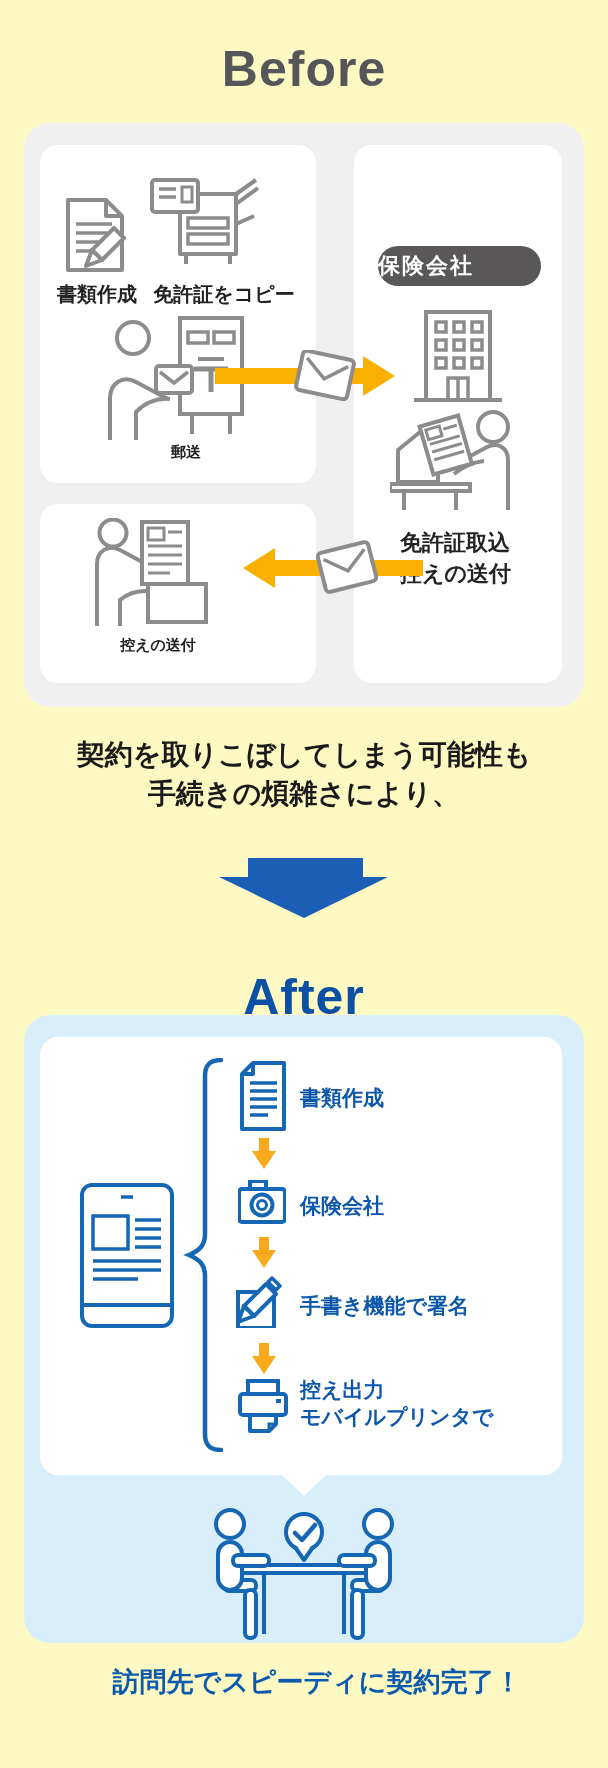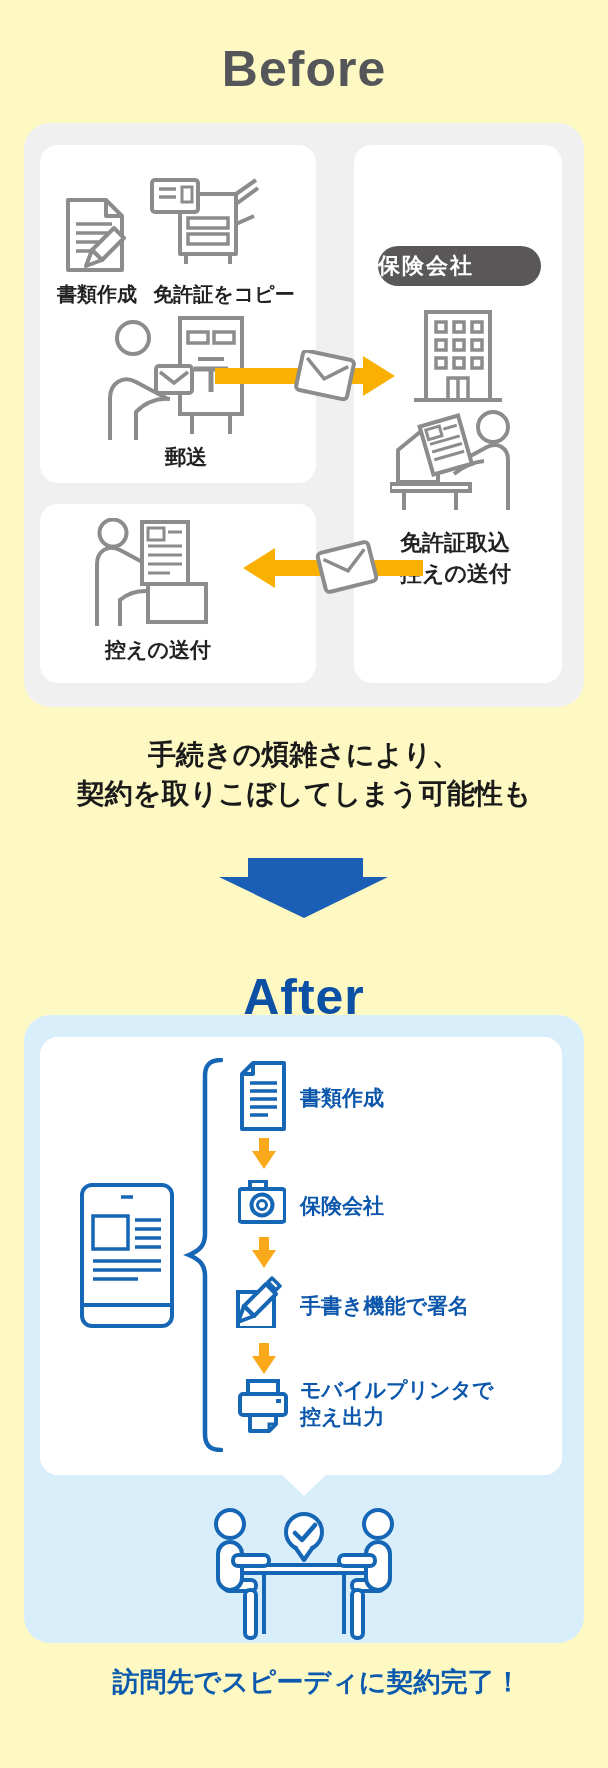--- a/index.html
+++ b/index.html
@@ -14,21 +14,21 @@
   .bluebox{left:24px;top:1015px;width:560px;height:628px;background:#D9EEFB;border-radius:26px;}
   .card{background:#ffffff;border-radius:18px;}
   #card-agent-top{left:40px;top:145px;width:276px;height:338px;}
   #card-agent-bottom{left:40px;top:504px;width:276px;height:179px;}
   #card-insurer{left:354px;top:145px;width:208px;height:538px;}
   #card-after{left:40px;top:1037px;width:522px;height:438px;}
   #card-after-notch{left:281px;top:1474px;width:0;height:0;
      border-left:23px solid transparent;border-right:23px solid transparent;border-top:22px solid #ffffff;}
   .lbl{font-weight:bold;color:#222222;}
   .lbl20{font-size:20px;}
-  .lbl21{font-size:21px;}
+  .lbl21{font-size:15px;}
   #insurer-badge{left:378px;top:246px;width:163px;height:40px;background:#595757;border-radius:20px;
      color:#ffffff;font-size:22px;font-weight:bold;text-align:left;line-height:40px;letter-spacing:2px;}
   #insurer-steps{left:400px;top:527px;font-size:22px;font-weight:bold;color:#222;line-height:31px;}
   #middle-caption{top:735px;left:0;width:608px;text-align:center;font-size:28px;font-weight:bold;
      color:#1A1A1A;line-height:39px;}
   .after-step-label{color:#0C57AC;font-size:21px;font-weight:bold;line-height:27px;}
   #footer-message{top:1664px;left:13px;width:608px;text-align:center;font-size:27px;font-weight:bold;color:#0C5AAD;}
   svg{display:block;}
 </style>
 </head>
@@ -191,22 +191,22 @@
   <svg class="abs" style="left:243px;top:540px" width="180" height="56" viewBox="0 0 180 56">
     <rect x="28" y="20" width="152" height="16" fill="#F9B000"></rect>
     <polygon points="32,8 0,28 32,48" fill="#F9B000"></polygon>
     <g transform="translate(78,3) rotate(-14 26 24)">
       <rect x="0" y="4" width="52" height="40" rx="4" fill="#fff" stroke="#8C8C8C" stroke-width="4"></rect>
       <polyline points="5,11 26,28 47,11" fill="none" stroke="#8C8C8C" stroke-width="3.5"></polyline>
     </g>
   </svg>
 
   <div id="middle-caption" class="abs">
+    <div>契約を取りこぼしてしまう可能性も</div>
     <div>手続きの煩雑さにより、</div>
-    <div>契約を取りこぼしてしまう可能性も</div>
   </div>
 
   <svg class="abs" style="left:219px;top:858px" width="170" height="62" viewBox="0 0 170 62">
     <polygon points="29,0 144,0 144,19 169,19 85,60 0,19 29,19" fill="#1A5EB5"></polygon>
   </svg>
 
   <div id="after-title" class="abs section-title">After</div>
 
   <div class="abs bluebox"></div>
   <div id="card-after" class="abs card"></div>
@@ -279,22 +279,22 @@
   </svg>
 
   <svg class="abs" style="left:238px;top:1379px" width="50" height="54" viewBox="0 0 50 54">
     <rect x="10" y="2" width="30" height="13" fill="#fff" stroke="#1566B5" stroke-width="4"></rect>
     <rect x="2" y="15" width="46" height="21" rx="3" fill="#fff" stroke="#1566B5" stroke-width="4"></rect>
     <rect x="38" y="20" width="5" height="4" fill="#1566B5"></rect>
     <path d="M12,36 H38 V45 L31,52 H12 Z" fill="#fff" stroke="#1566B5" stroke-width="4" stroke-linejoin="round"></path>
     <polyline points="31,52 31,45 38,45" fill="none" stroke="#1566B5" stroke-width="3"></polyline>
   </svg>
   <div class="abs after-step-label" style="left:300px;top:1376px">
+    <div>控え出力</div>
     <div>モバイルプリンタで</div>
-    <div>控え出力</div>
   </div>
 
   <svg class="abs" style="left:179px;top:1506px" width="250" height="138" viewBox="0 0 250 138">
     <g stroke="#1566B5" stroke-width="4">
         <path d="M85,67 V128"></path>
         <path d="M165,67 V128"></path>
       </g>
     <rect x="60" y="59" width="130" height="8" fill="#fff" stroke="#1566B5" stroke-width="4"></rect>
 
     <g fill="#fff" stroke="#1566B5" stroke-width="4">

